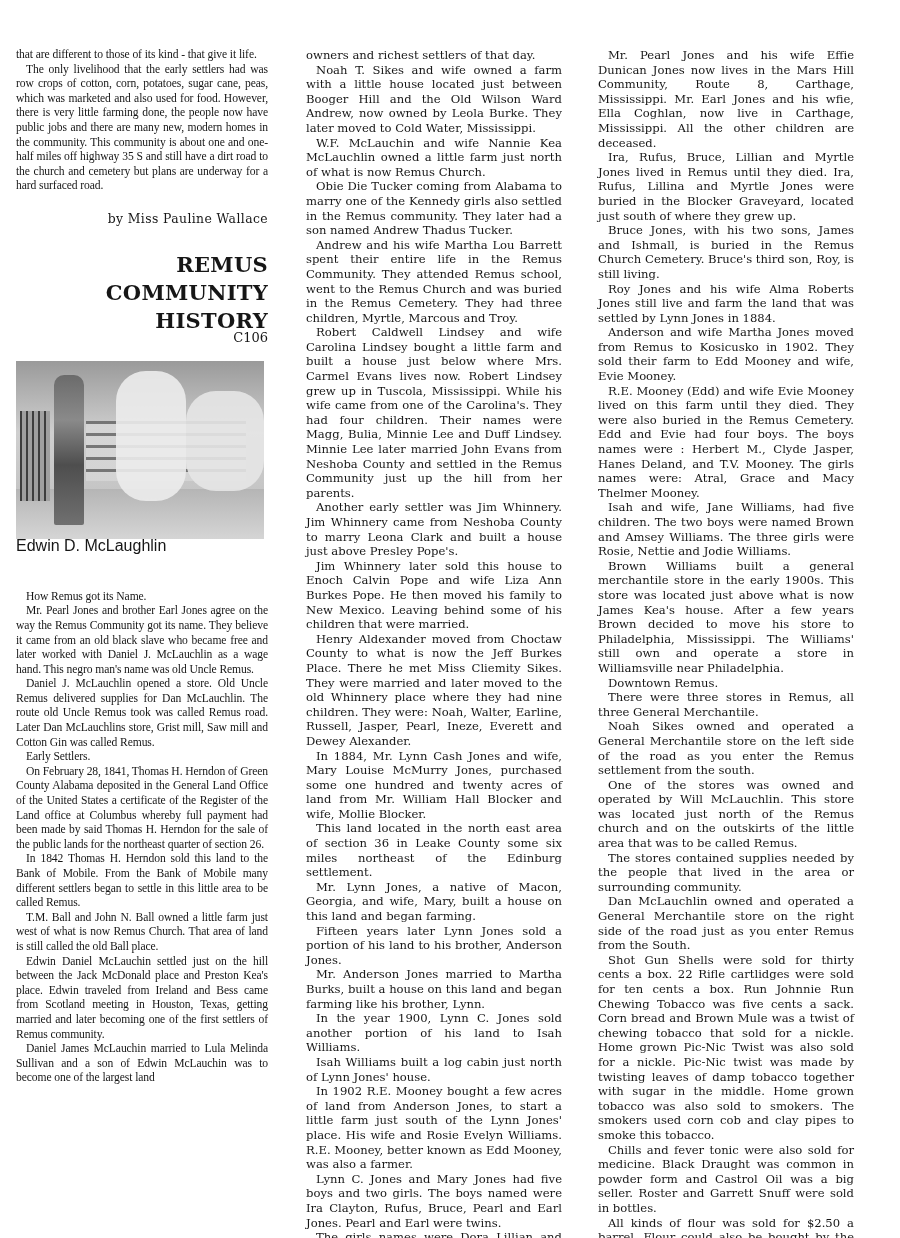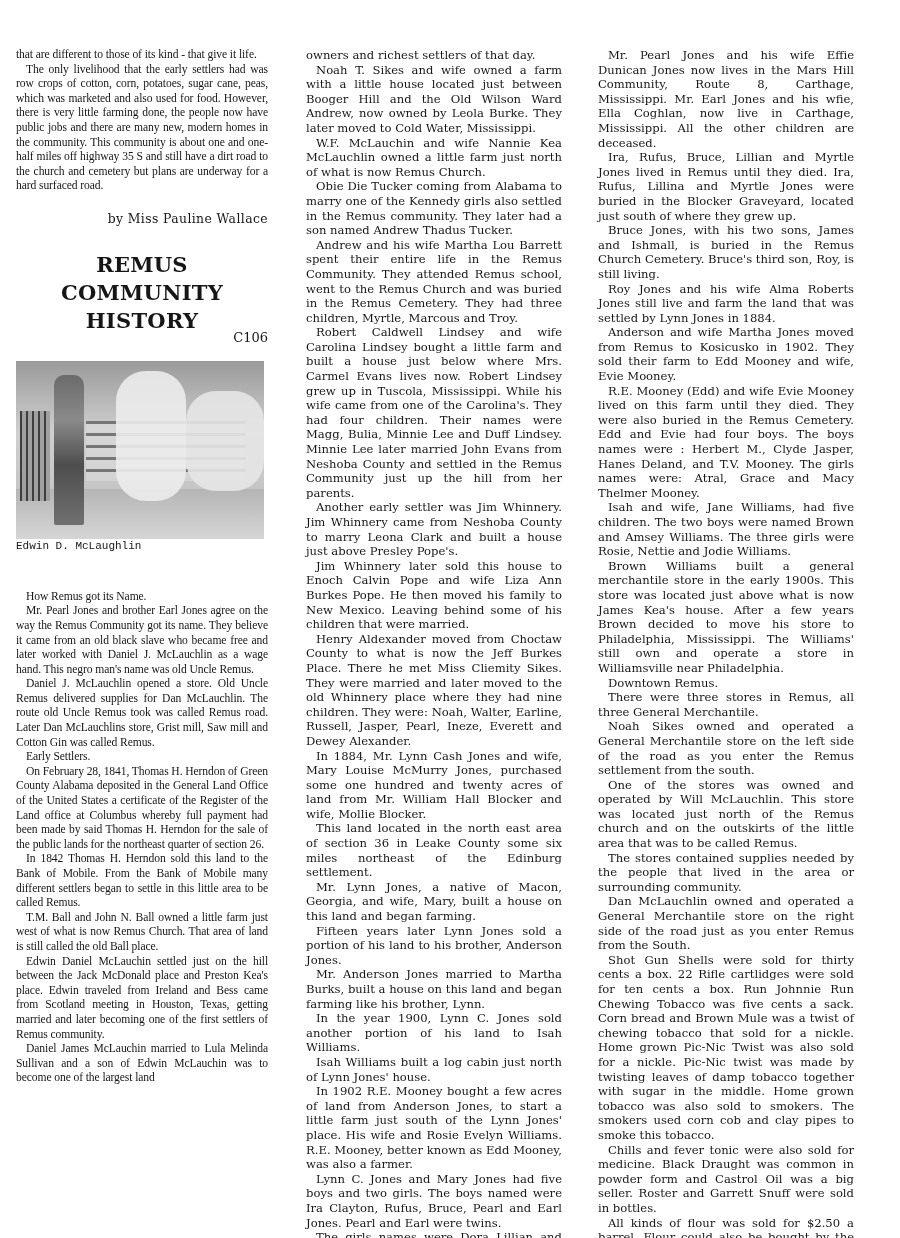--- a/index.html
+++ b/index.html
@@ -5,32 +5,32 @@
   html, body { margin:0; padding:0; background:#ffffff; }
   body { width:900px; height:1238px; position:relative; overflow:hidden; color:#161616;
          font-family:"DejaVu Serif", "Liberation Serif", serif; }
   .col { position:absolute; top:48px; width:252px; font-size:11.6px; line-height:14.6px; text-align:justify; }
   #col1 { left:16px; }
   #col2 { left:306px; width:256px; }
   #col3 { left:598px; width:256px; }
   .col p { margin:0; text-indent:10px; }
   .col p.noindent { text-indent:0; }
   .byline { text-align:right; font-weight:normal; font-size:12.4px; letter-spacing:0.4px; margin-top:18px !important; text-indent:0 !important; }
-  .title { text-align:center; font-weight:bold; font-size:21px; line-height:28px; margin-top:24px; letter-spacing:0.3px; }
+  .title { text-align:right; font-weight:bold; font-size:21px; line-height:28px; margin-top:24px; letter-spacing:0.3px; }
   .code { text-align:right; font-weight:normal; font-size:13px; margin-top:-4px; }
   .photo { margin-top:16px; width:248px; height:178px; position:relative; overflow:hidden;
            background: linear-gradient(180deg,#9a9a9a 0%,#cfcfcf 40%,#c6c6c6 70%,#b8b8b8 100%); }
   .photo .fence { position:absolute; left:70px; top:60px; width:160px; height:60px;
            background: repeating-linear-gradient(180deg, #5a5a5a 0 3px, #d8d8d8 3px 12px); opacity:0.75; }
   .photo .person { position:absolute; left:38px; top:14px; width:30px; height:150px; background:linear-gradient(180deg,#6b6b6b,#8a8a8a 30%,#4e4e4e 60%,#707070); border-radius:10px 10px 2px 2px; }
   .photo .horse1 { position:absolute; left:100px; top:10px; width:70px; height:130px; background:#ececec; border-radius:30px; opacity:0.9; }
   .photo .horse2 { position:absolute; left:170px; top:30px; width:78px; height:100px; background:#e6e6e6; border-radius:30px; opacity:0.9; }
   .photo .gate { position:absolute; left:4px; top:50px; width:30px; height:90px; background:repeating-linear-gradient(90deg,#3e3e3e 0 2px,#a0a0a0 2px 6px); }
   .photo .ground { position:absolute; left:0; bottom:0; width:100%; height:50px; background:linear-gradient(180deg,#b5b5b5,#d5d5d5); }
-  .caption { font-family:Liberation Mono, monospace; font-size:11px; margin-top:10px; text-indent:0 !important; }
+  .caption { font-family:Liberation Sans, sans-serif; font-size:16px; margin-top:10px; text-indent:0 !important; }
   .gap { height:36px; }
   .narrow { font-family:"Liberation Serif", serif; letter-spacing:-0.1px; }
   .pagenum { position:absolute; left:818px; top:1244px; font-size:12px; }
 </style>
 </head>
 <body>
 
 <div id="col1" class="col">
   <p class="noindent narrow">that are different to those of its kind - that give it life.</p>
   <p class="narrow">The only livelihood that the early settlers had was row crops of cotton, corn, potatoes, sugar cane, peas, which was marketed and also used for food. However, there is very little farming done, the people now have public jobs and there are many new, modern homes in the community. This community is about one and one-half miles off highway 35 S and still have a dirt road to the church and cemetery but plans are underway for a hard surfaced road.</p>

